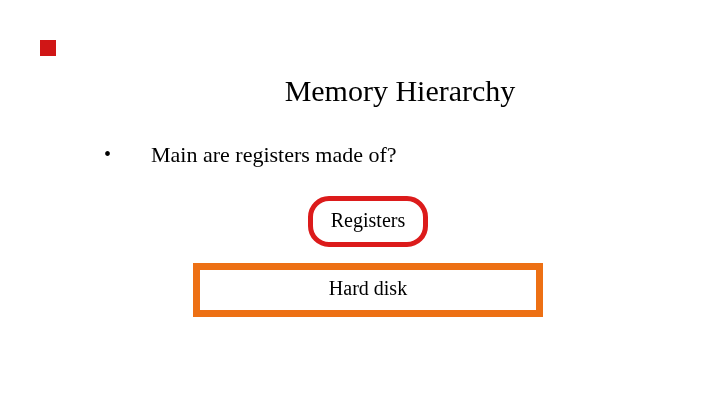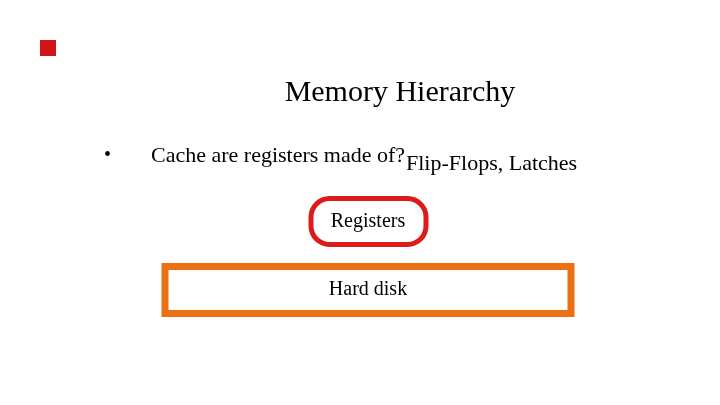--- a/index.html
+++ b/index.html
@@ -89,29 +89,28 @@
 <body>
 
 <div class="slide">
 
   <div class="corner-mark" style="background: rgb(208, 22, 22);"></div>
 
   <div class="slide-title">Memory Hierarchy</div>
 
   <div class="bullet-row">
     <span class="bullet-marker">•</span>
-    <span>Cache are registers made of?</span>
+    <span>Main are registers made of?</span>
   </div>
 
-  <div class="answer-text">Flip-Flops, Latches</div>
 
   <div class="pyramid">
     <div class="pyramid-box" style="width: 120px; height: 51px; border-width: 5px; border-color: rgb(220, 27, 27); border-radius: 21px;">
       <span class="pyramid-label">Registers</span>
     </div>
-    <div class="pyramid-box" style="width: 413px; height: 54px; border-width: 7px; border-color: rgb(237, 112, 20);">
+    <div class="pyramid-box" style="width: 350px; height: 54px; border-width: 7px; border-color: rgb(237, 112, 20);">
       <span class="pyramid-label">Hard disk</span>
     </div>
   </div>
 
   <div class="page-number">5</div>
 
 </div>
 
 </body></html>

